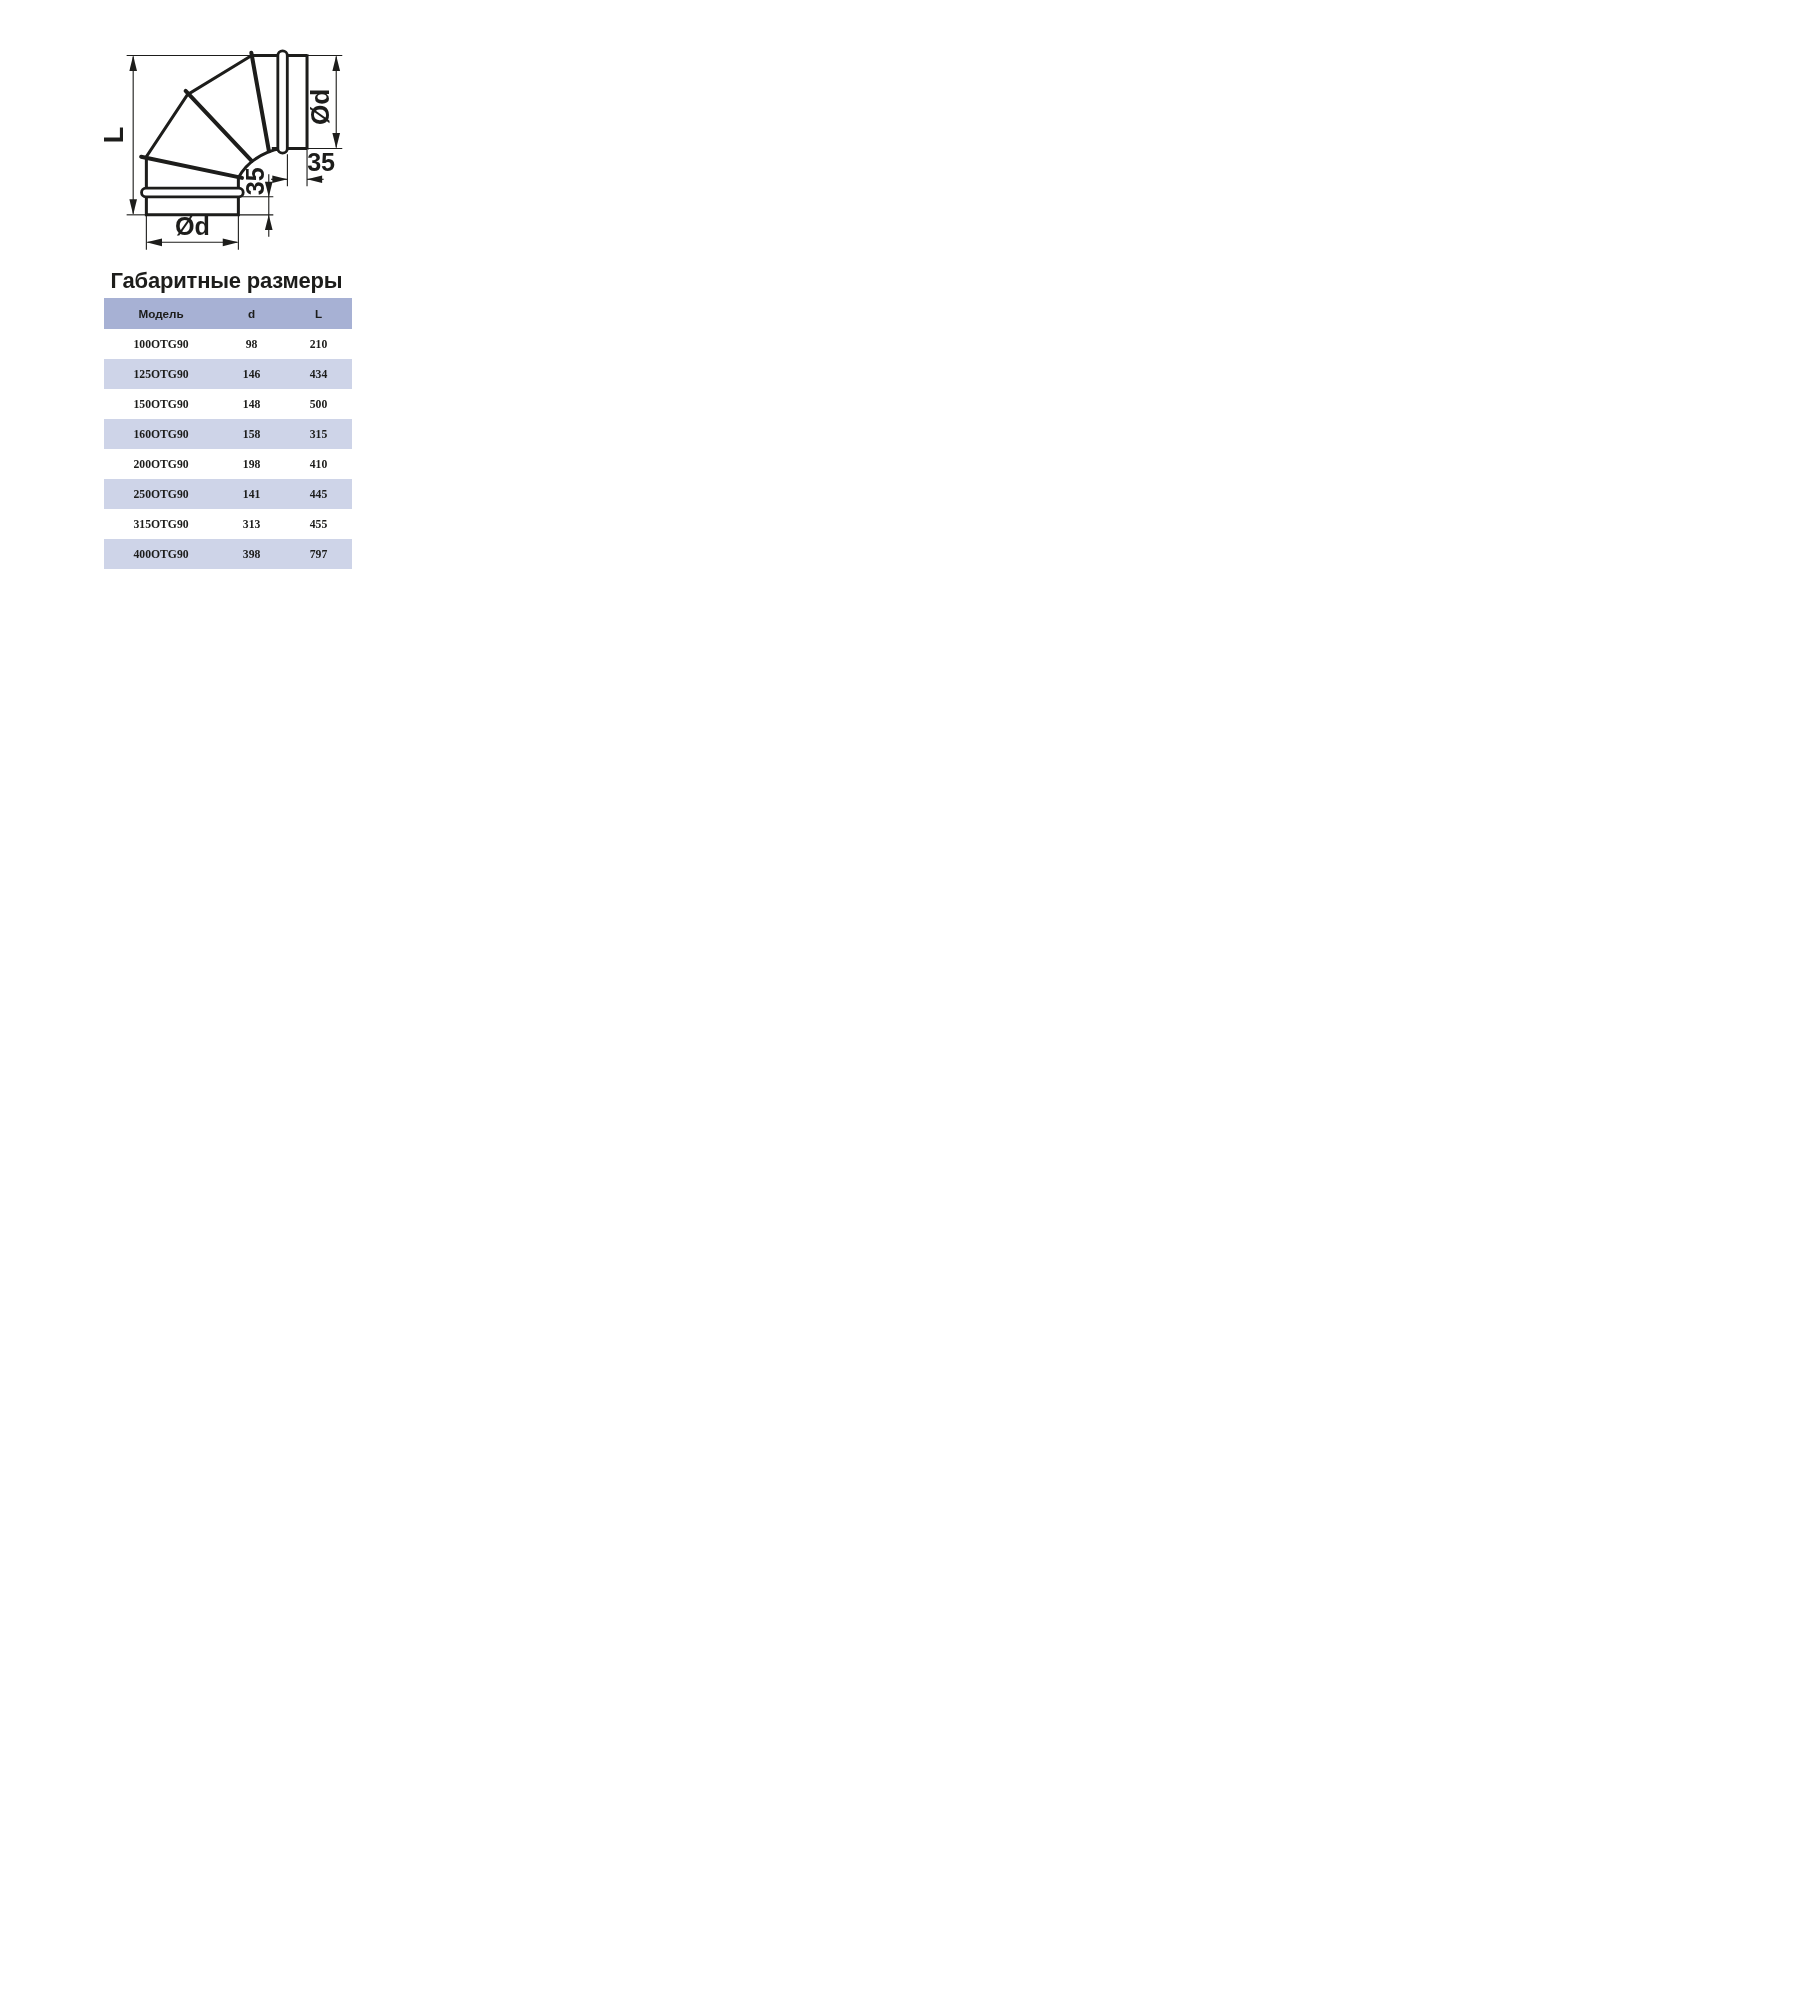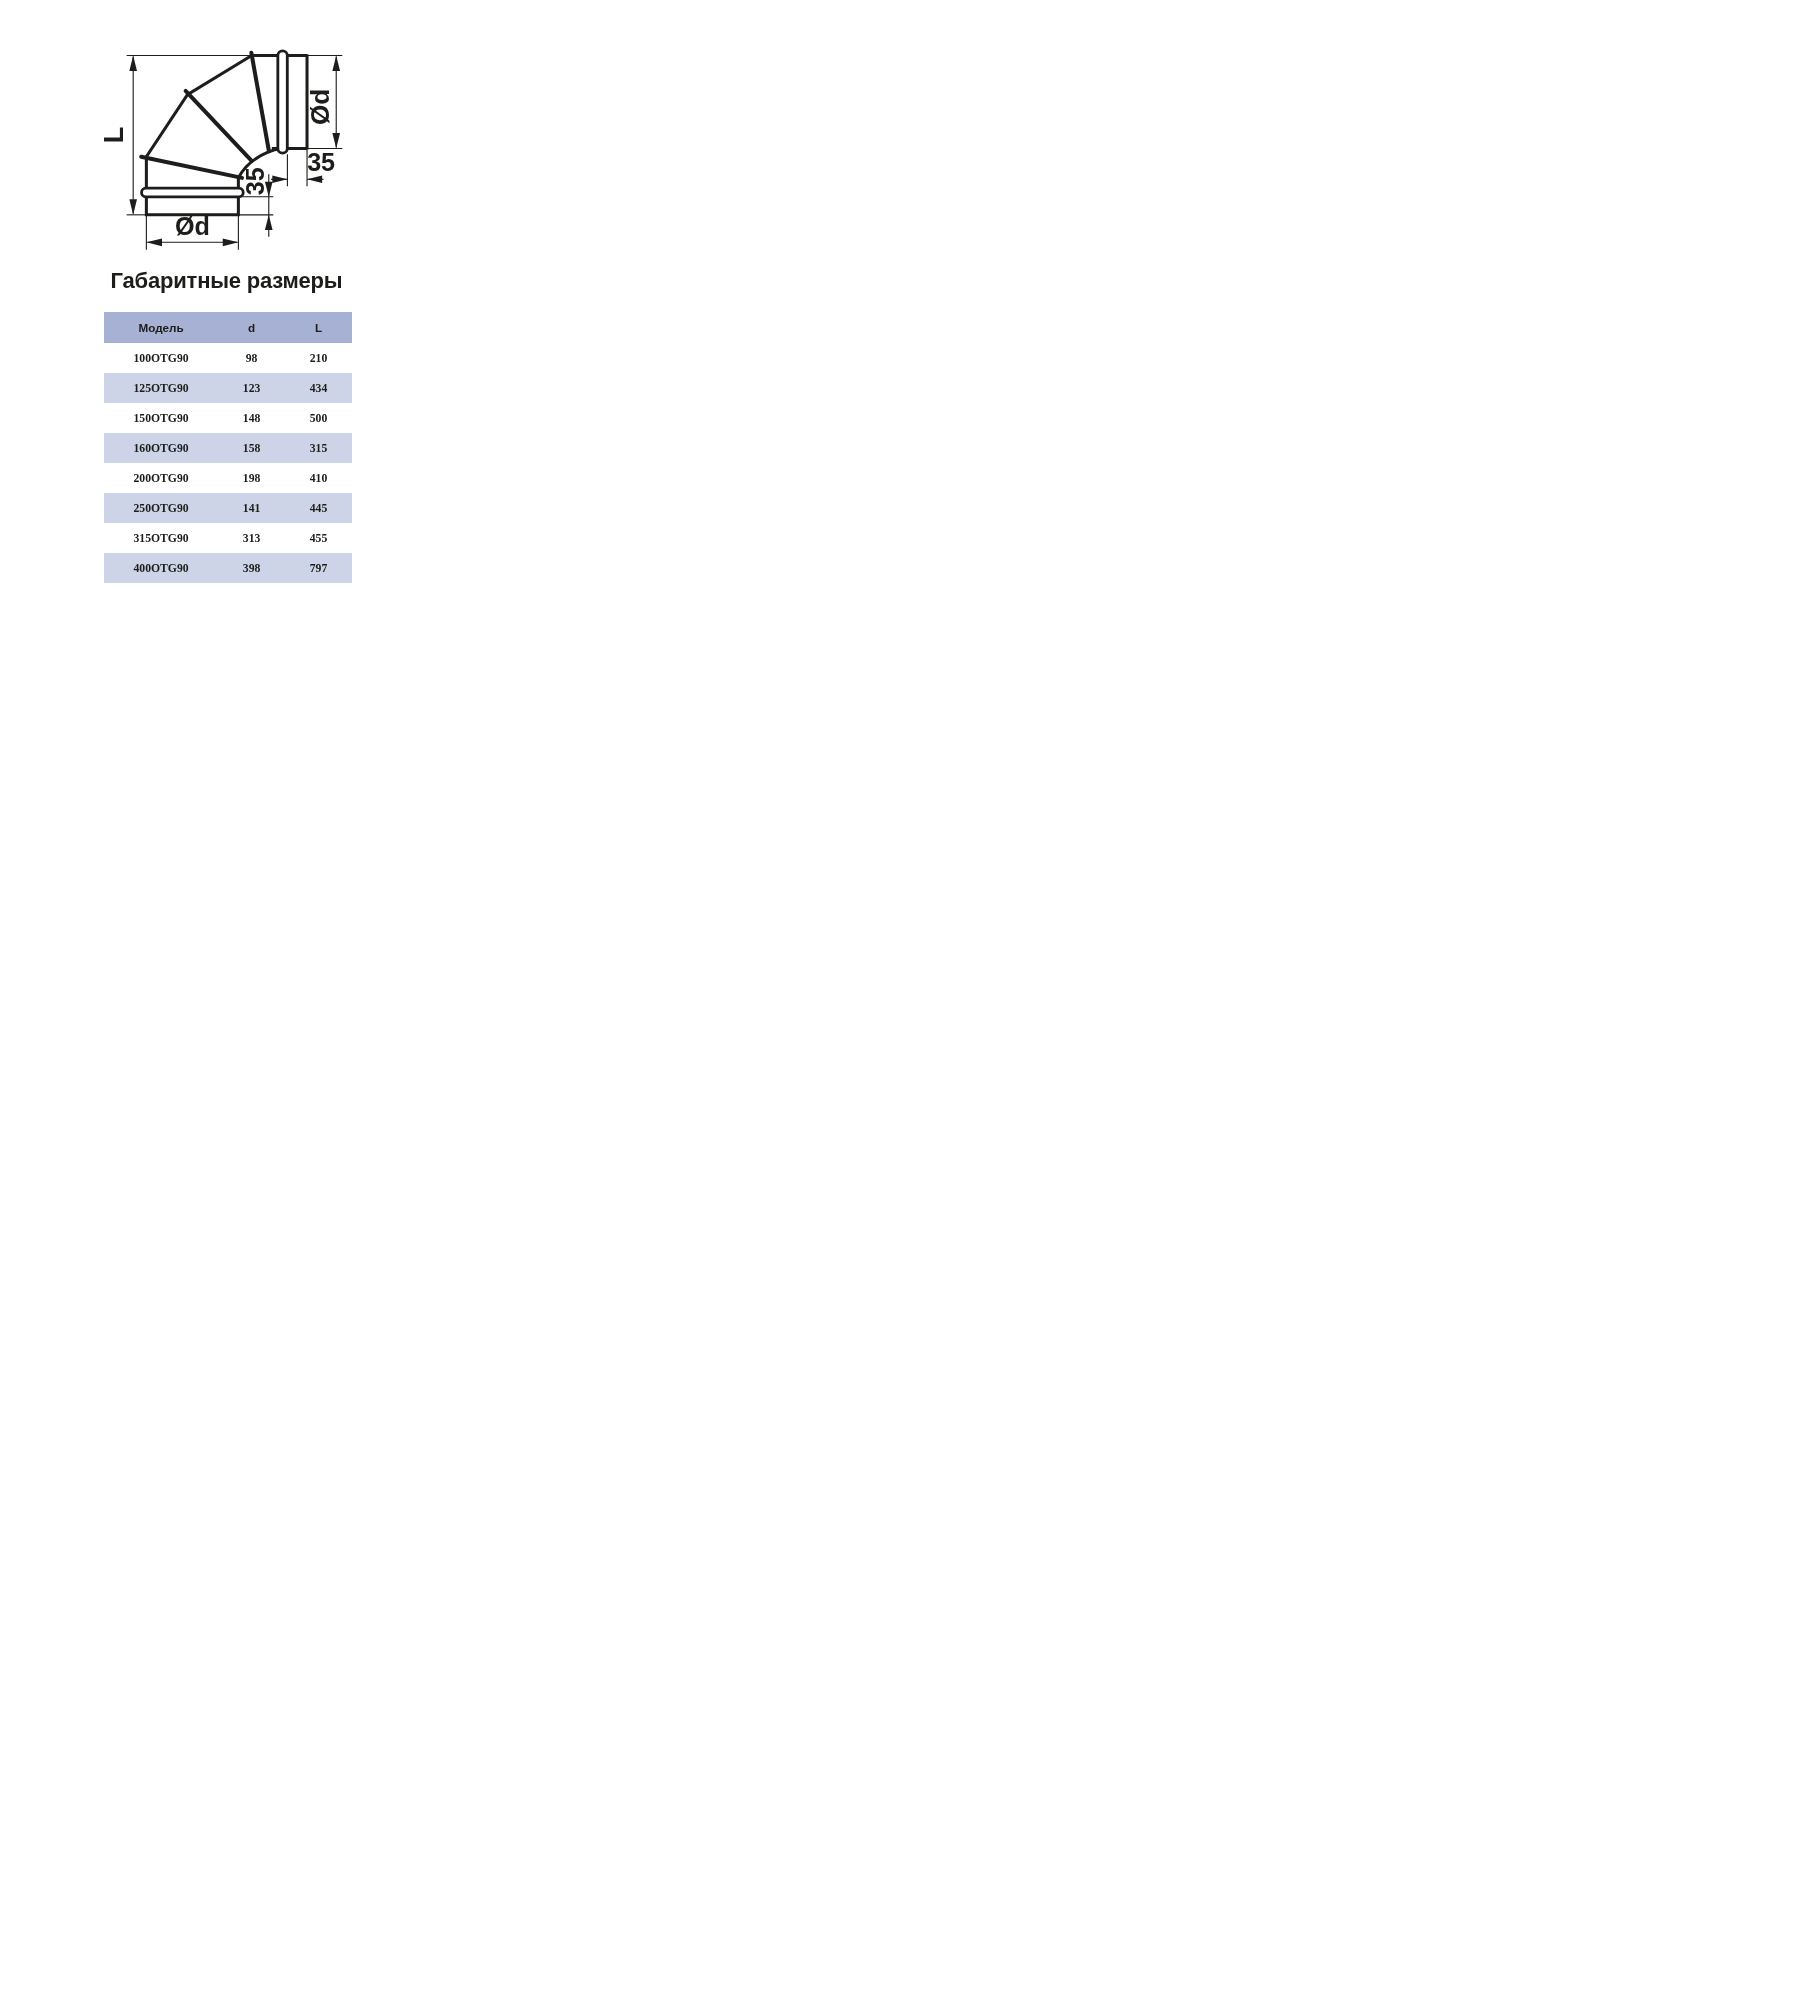--- a/index.html
+++ b/index.html
@@ -17,21 +17,21 @@
     fill:var(--ink);
   }
   .page-title{
     position:absolute;left:0;top:271px;width:100%;
     text-align:center;
     font-size:22px;line-height:19.3px;font-weight:600;
     color:var(--ink);
     letter-spacing:-0.2px;
   }
   .size-table{
-    position:absolute;left:104px;top:312px;width:248px;
+    position:absolute;left:104px;top:298px;width:248px;
   }
   .t-head{
     height:31px;
     background:var(--header-bg);
     display:grid;grid-template-columns:46% 27% 27%;
     align-items:center;
   }
   .t-row{
     height:30px;
     display:grid;grid-template-columns:46% 27% 27%;
@@ -132,21 +132,21 @@
       <div class="t-cell">L</div>
     </div>
     <div id="table-body">
         <div class="t-row">
           <div class="t-cell">100OTG90</div>
           <div class="t-cell">98</div>
           <div class="t-cell">210</div>
         </div>
         <div class="t-row alt">
           <div class="t-cell">125OTG90</div>
-          <div class="t-cell">123</div>
+          <div class="t-cell">146</div>
           <div class="t-cell">434</div>
         </div>
         <div class="t-row">
           <div class="t-cell">150OTG90</div>
           <div class="t-cell">148</div>
           <div class="t-cell">500</div>
         </div>
         <div class="t-row alt">
           <div class="t-cell">160OTG90</div>
           <div class="t-cell">158</div>

